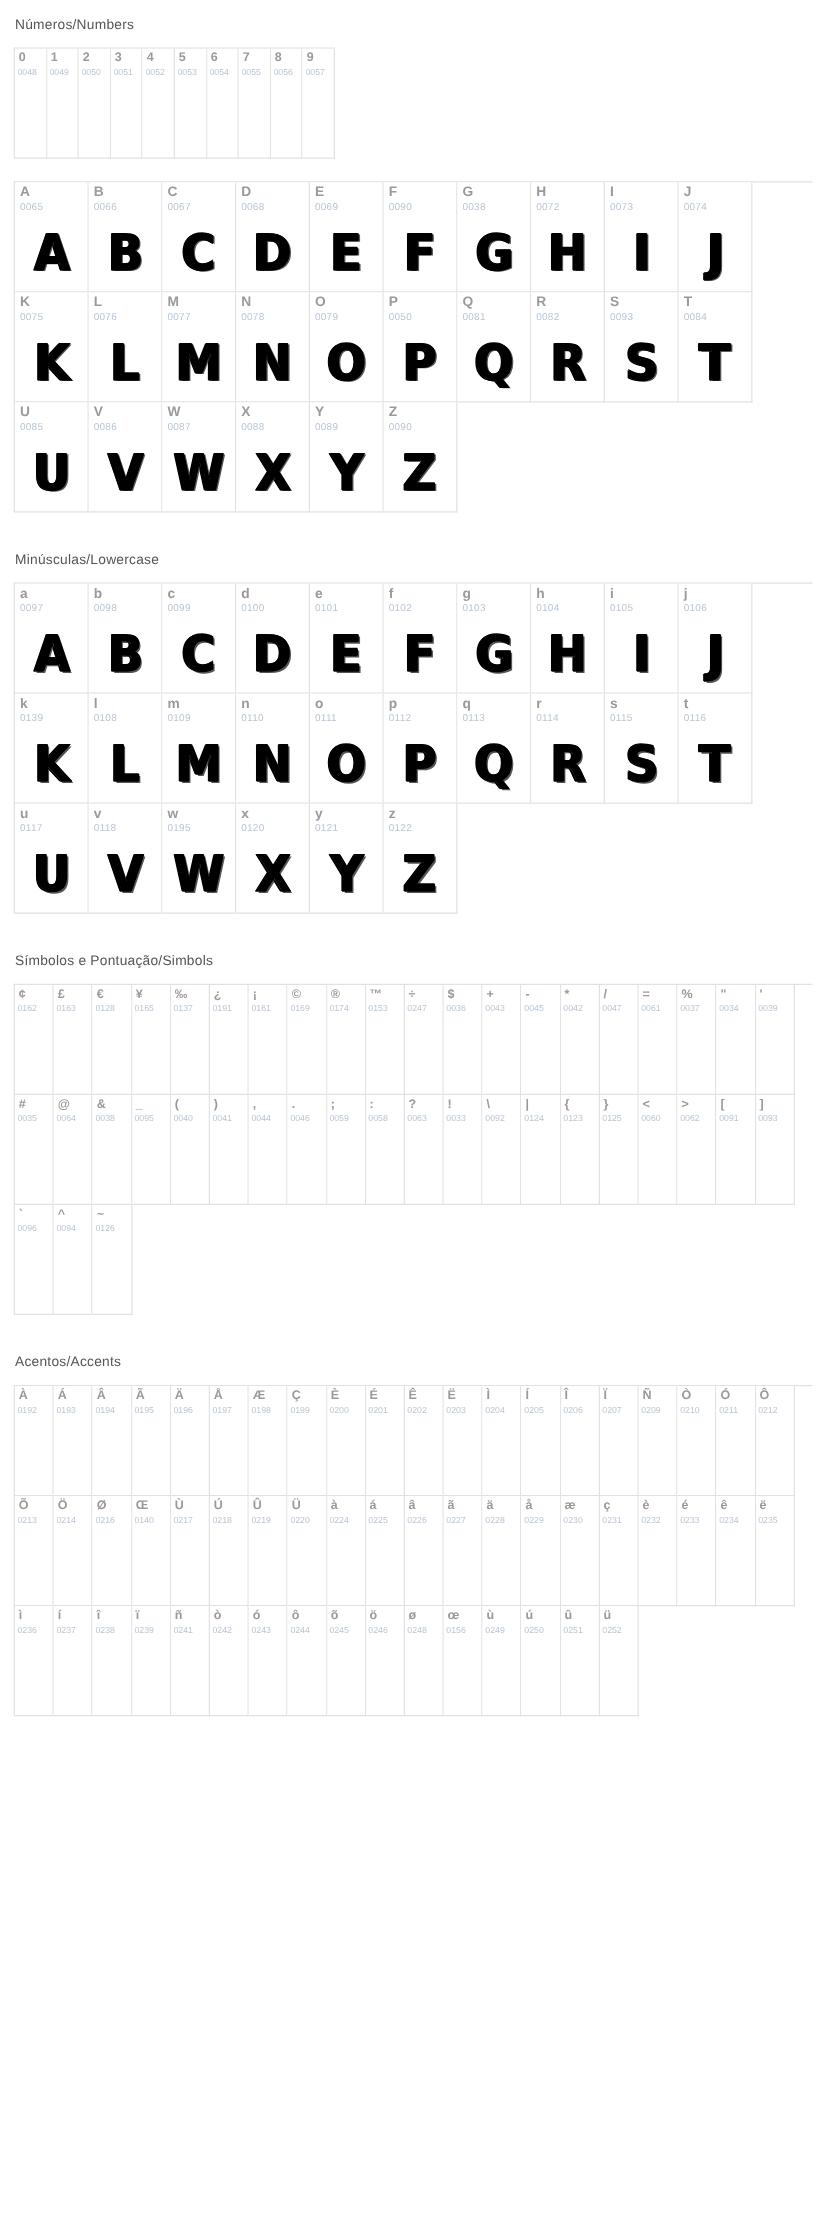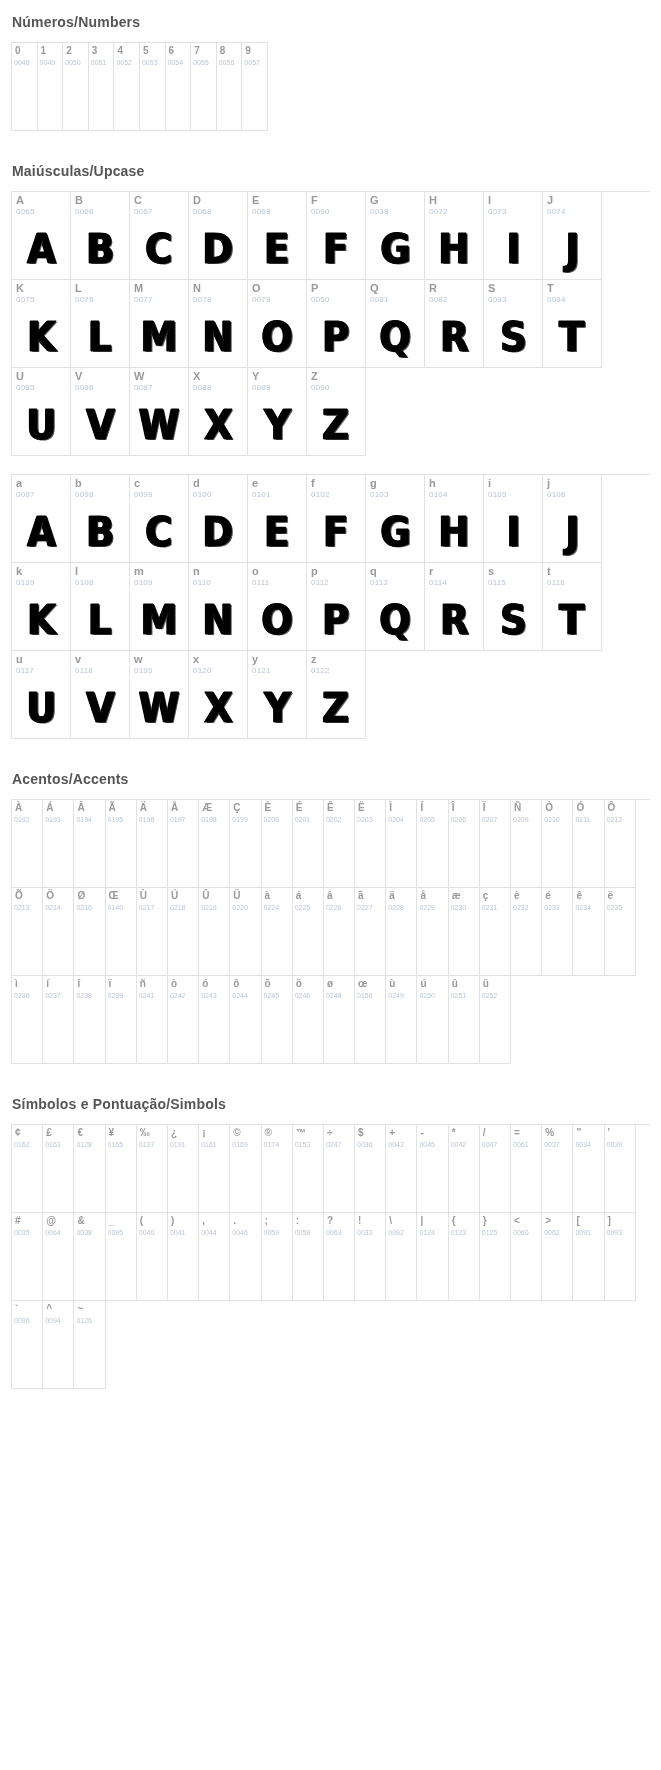--- a/index.html
+++ b/index.html
@@ -15,23 +15,23 @@
   }
   .page {
     width: 661px;
     box-sizing: border-box;
     padding: 0 0 20px 0;
   }
   .section {
     margin: 0 0 0 0;
   }
   .section-title {
-    font-size: 14px;
+    font-size: 11px;
     color: #555;
-    font-weight: bold;
+    font-weight: normal;
     margin: 0;
     padding: 14px 0 12px 12px;
     letter-spacing: 0.2px;
   }
   .grid {
     display: flex;
     flex-wrap: wrap;
     margin-left: 11px;
     border-left: 1px solid #e2e2e2;
     border-top: 1px solid #e2e2e2;
@@ -210,21 +210,20 @@
             <div class="c-char">9</div>
             <div class="c-code">0057</div>
             <div class="c-glyph">
               <span></span>
             </div>
           </div>
         </div>
         <div class="spacer"></div>
       </div>
       <div class="section">
-        <div class="section-title">Maiúsculas/Upcase</div>
         <div class="grid">
           <div class="cell">
             <div class="c-char">A</div>
             <div class="c-code">0065</div>
             <div class="c-glyph">
               <span>A</span>
             </div>
           </div>
           <div class="cell">
             <div class="c-char">B</div>
@@ -398,20 +397,21 @@
             <div class="c-char">Z</div>
             <div class="c-code">0090</div>
             <div class="c-glyph">
               <span>Z</span>
             </div>
           </div>
         </div>
         <div class="spacer"></div>
       </div>
       <div class="section">
+        <div class="section-title">Minúsculas/Lowercase</div>
         <div class="grid">
           <div class="cell">
             <div class="c-char">a</div>
             <div class="c-code">0097</div>
             <div class="c-glyph">
               <span>A</span>
             </div>
           </div>
           <div class="cell">
             <div class="c-char">b</div>
@@ -579,20 +579,327 @@
             <div class="c-code">0121</div>
             <div class="c-glyph">
               <span>Y</span>
             </div>
           </div>
           <div class="cell">
             <div class="c-char">z</div>
             <div class="c-code">0122</div>
             <div class="c-glyph">
               <span>Z</span>
+            </div>
+          </div>
+        </div>
+        <div class="spacer"></div>
+      </div>
+      <div class="section">
+        <div class="section-title">Símbolos e Pontuação/Simbols</div>
+        <div class="grid sym empty-glyph">
+          <div class="cell">
+            <div class="c-char">¢</div>
+            <div class="c-code">0162</div>
+            <div class="c-glyph">
+              <span></span>
+            </div>
+          </div>
+          <div class="cell">
+            <div class="c-char">£</div>
+            <div class="c-code">0163</div>
+            <div class="c-glyph">
+              <span></span>
+            </div>
+          </div>
+          <div class="cell">
+            <div class="c-char">€</div>
+            <div class="c-code">0128</div>
+            <div class="c-glyph">
+              <span></span>
+            </div>
+          </div>
+          <div class="cell">
+            <div class="c-char">¥</div>
+            <div class="c-code">0165</div>
+            <div class="c-glyph">
+              <span></span>
+            </div>
+          </div>
+          <div class="cell">
+            <div class="c-char">‰</div>
+            <div class="c-code">0137</div>
+            <div class="c-glyph">
+              <span></span>
+            </div>
+          </div>
+          <div class="cell">
+            <div class="c-char">¿</div>
+            <div class="c-code">0191</div>
+            <div class="c-glyph">
+              <span></span>
+            </div>
+          </div>
+          <div class="cell">
+            <div class="c-char">¡</div>
+            <div class="c-code">0161</div>
+            <div class="c-glyph">
+              <span></span>
+            </div>
+          </div>
+          <div class="cell">
+            <div class="c-char">©</div>
+            <div class="c-code">0169</div>
+            <div class="c-glyph">
+              <span></span>
+            </div>
+          </div>
+          <div class="cell">
+            <div class="c-char">®</div>
+            <div class="c-code">0174</div>
+            <div class="c-glyph">
+              <span></span>
+            </div>
+          </div>
+          <div class="cell">
+            <div class="c-char">™</div>
+            <div class="c-code">0153</div>
+            <div class="c-glyph">
+              <span></span>
+            </div>
+          </div>
+          <div class="cell">
+            <div class="c-char">÷</div>
+            <div class="c-code">0247</div>
+            <div class="c-glyph">
+              <span></span>
+            </div>
+          </div>
+          <div class="cell">
+            <div class="c-char">$</div>
+            <div class="c-code">0036</div>
+            <div class="c-glyph">
+              <span></span>
+            </div>
+          </div>
+          <div class="cell">
+            <div class="c-char">+</div>
+            <div class="c-code">0043</div>
+            <div class="c-glyph">
+              <span></span>
+            </div>
+          </div>
+          <div class="cell">
+            <div class="c-char">-</div>
+            <div class="c-code">0045</div>
+            <div class="c-glyph">
+              <span></span>
+            </div>
+          </div>
+          <div class="cell">
+            <div class="c-char">*</div>
+            <div class="c-code">0042</div>
+            <div class="c-glyph">
+              <span></span>
+            </div>
+          </div>
+          <div class="cell">
+            <div class="c-char">/</div>
+            <div class="c-code">0047</div>
+            <div class="c-glyph">
+              <span></span>
+            </div>
+          </div>
+          <div class="cell">
+            <div class="c-char">=</div>
+            <div class="c-code">0061</div>
+            <div class="c-glyph">
+              <span></span>
+            </div>
+          </div>
+          <div class="cell">
+            <div class="c-char">%</div>
+            <div class="c-code">0037</div>
+            <div class="c-glyph">
+              <span></span>
+            </div>
+          </div>
+          <div class="cell">
+            <div class="c-char">"</div>
+            <div class="c-code">0034</div>
+            <div class="c-glyph">
+              <span></span>
+            </div>
+          </div>
+          <div class="cell">
+            <div class="c-char">'</div>
+            <div class="c-code">0039</div>
+            <div class="c-glyph">
+              <span></span>
+            </div>
+          </div>
+          <div class="cell">
+            <div class="c-char">#</div>
+            <div class="c-code">0035</div>
+            <div class="c-glyph">
+              <span></span>
+            </div>
+          </div>
+          <div class="cell">
+            <div class="c-char">@</div>
+            <div class="c-code">0064</div>
+            <div class="c-glyph">
+              <span></span>
+            </div>
+          </div>
+          <div class="cell">
+            <div class="c-char">&amp;</div>
+            <div class="c-code">0038</div>
+            <div class="c-glyph">
+              <span></span>
+            </div>
+          </div>
+          <div class="cell">
+            <div class="c-char">_</div>
+            <div class="c-code">0095</div>
+            <div class="c-glyph">
+              <span></span>
+            </div>
+          </div>
+          <div class="cell">
+            <div class="c-char">(</div>
+            <div class="c-code">0040</div>
+            <div class="c-glyph">
+              <span></span>
+            </div>
+          </div>
+          <div class="cell">
+            <div class="c-char">)</div>
+            <div class="c-code">0041</div>
+            <div class="c-glyph">
+              <span></span>
+            </div>
+          </div>
+          <div class="cell">
+            <div class="c-char">,</div>
+            <div class="c-code">0044</div>
+            <div class="c-glyph">
+              <span></span>
+            </div>
+          </div>
+          <div class="cell">
+            <div class="c-char">.</div>
+            <div class="c-code">0046</div>
+            <div class="c-glyph">
+              <span></span>
+            </div>
+          </div>
+          <div class="cell">
+            <div class="c-char">;</div>
+            <div class="c-code">0059</div>
+            <div class="c-glyph">
+              <span></span>
+            </div>
+          </div>
+          <div class="cell">
+            <div class="c-char">:</div>
+            <div class="c-code">0058</div>
+            <div class="c-glyph">
+              <span></span>
+            </div>
+          </div>
+          <div class="cell">
+            <div class="c-char">?</div>
+            <div class="c-code">0063</div>
+            <div class="c-glyph">
+              <span></span>
+            </div>
+          </div>
+          <div class="cell">
+            <div class="c-char">!</div>
+            <div class="c-code">0033</div>
+            <div class="c-glyph">
+              <span></span>
+            </div>
+          </div>
+          <div class="cell">
+            <div class="c-char">\</div>
+            <div class="c-code">0092</div>
+            <div class="c-glyph">
+              <span></span>
+            </div>
+          </div>
+          <div class="cell">
+            <div class="c-char">|</div>
+            <div class="c-code">0124</div>
+            <div class="c-glyph">
+              <span></span>
+            </div>
+          </div>
+          <div class="cell">
+            <div class="c-char">{</div>
+            <div class="c-code">0123</div>
+            <div class="c-glyph">
+              <span></span>
+            </div>
+          </div>
+          <div class="cell">
+            <div class="c-char">}</div>
+            <div class="c-code">0125</div>
+            <div class="c-glyph">
+              <span></span>
+            </div>
+          </div>
+          <div class="cell">
+            <div class="c-char">&lt;</div>
+            <div class="c-code">0060</div>
+            <div class="c-glyph">
+              <span></span>
+            </div>
+          </div>
+          <div class="cell">
+            <div class="c-char">&gt;</div>
+            <div class="c-code">0062</div>
+            <div class="c-glyph">
+              <span></span>
+            </div>
+          </div>
+          <div class="cell">
+            <div class="c-char">[</div>
+            <div class="c-code">0091</div>
+            <div class="c-glyph">
+              <span></span>
+            </div>
+          </div>
+          <div class="cell">
+            <div class="c-char">]</div>
+            <div class="c-code">0093</div>
+            <div class="c-glyph">
+              <span></span>
+            </div>
+          </div>
+          <div class="cell">
+            <div class="c-char">`</div>
+            <div class="c-code">0096</div>
+            <div class="c-glyph">
+              <span></span>
+            </div>
+          </div>
+          <div class="cell">
+            <div class="c-char">^</div>
+            <div class="c-code">0094</div>
+            <div class="c-glyph">
+              <span></span>
+            </div>
+          </div>
+          <div class="cell">
+            <div class="c-char">~</div>
+            <div class="c-code">0126</div>
+            <div class="c-glyph">
+              <span></span>
             </div>
           </div>
         </div>
         <div class="spacer"></div>
       </div>
       <div class="section">
         <div class="section-title">Acentos/Accents</div>
         <div class="grid acc empty-glyph">
           <div class="cell">
             <div class="c-char">À</div>
@@ -975,327 +1282,20 @@
           <div class="cell">
             <div class="c-char">û</div>
             <div class="c-code">0251</div>
             <div class="c-glyph">
               <span></span>
             </div>
           </div>
           <div class="cell">
             <div class="c-char">ü</div>
             <div class="c-code">0252</div>
-            <div class="c-glyph">
-              <span></span>
-            </div>
-          </div>
-        </div>
-        <div class="spacer"></div>
-      </div>
-      <div class="section">
-        <div class="section-title">Símbolos e Pontuação/Simbols</div>
-        <div class="grid sym empty-glyph">
-          <div class="cell">
-            <div class="c-char">¢</div>
-            <div class="c-code">0162</div>
-            <div class="c-glyph">
-              <span></span>
-            </div>
-          </div>
-          <div class="cell">
-            <div class="c-char">£</div>
-            <div class="c-code">0163</div>
-            <div class="c-glyph">
-              <span></span>
-            </div>
-          </div>
-          <div class="cell">
-            <div class="c-char">€</div>
-            <div class="c-code">0128</div>
-            <div class="c-glyph">
-              <span></span>
-            </div>
-          </div>
-          <div class="cell">
-            <div class="c-char">¥</div>
-            <div class="c-code">0165</div>
-            <div class="c-glyph">
-              <span></span>
-            </div>
-          </div>
-          <div class="cell">
-            <div class="c-char">‰</div>
-            <div class="c-code">0137</div>
-            <div class="c-glyph">
-              <span></span>
-            </div>
-          </div>
-          <div class="cell">
-            <div class="c-char">¿</div>
-            <div class="c-code">0191</div>
-            <div class="c-glyph">
-              <span></span>
-            </div>
-          </div>
-          <div class="cell">
-            <div class="c-char">¡</div>
-            <div class="c-code">0161</div>
-            <div class="c-glyph">
-              <span></span>
-            </div>
-          </div>
-          <div class="cell">
-            <div class="c-char">©</div>
-            <div class="c-code">0169</div>
-            <div class="c-glyph">
-              <span></span>
-            </div>
-          </div>
-          <div class="cell">
-            <div class="c-char">®</div>
-            <div class="c-code">0174</div>
-            <div class="c-glyph">
-              <span></span>
-            </div>
-          </div>
-          <div class="cell">
-            <div class="c-char">™</div>
-            <div class="c-code">0153</div>
-            <div class="c-glyph">
-              <span></span>
-            </div>
-          </div>
-          <div class="cell">
-            <div class="c-char">÷</div>
-            <div class="c-code">0247</div>
-            <div class="c-glyph">
-              <span></span>
-            </div>
-          </div>
-          <div class="cell">
-            <div class="c-char">$</div>
-            <div class="c-code">0036</div>
-            <div class="c-glyph">
-              <span></span>
-            </div>
-          </div>
-          <div class="cell">
-            <div class="c-char">+</div>
-            <div class="c-code">0043</div>
-            <div class="c-glyph">
-              <span></span>
-            </div>
-          </div>
-          <div class="cell">
-            <div class="c-char">-</div>
-            <div class="c-code">0045</div>
-            <div class="c-glyph">
-              <span></span>
-            </div>
-          </div>
-          <div class="cell">
-            <div class="c-char">*</div>
-            <div class="c-code">0042</div>
-            <div class="c-glyph">
-              <span></span>
-            </div>
-          </div>
-          <div class="cell">
-            <div class="c-char">/</div>
-            <div class="c-code">0047</div>
-            <div class="c-glyph">
-              <span></span>
-            </div>
-          </div>
-          <div class="cell">
-            <div class="c-char">=</div>
-            <div class="c-code">0061</div>
-            <div class="c-glyph">
-              <span></span>
-            </div>
-          </div>
-          <div class="cell">
-            <div class="c-char">%</div>
-            <div class="c-code">0037</div>
-            <div class="c-glyph">
-              <span></span>
-            </div>
-          </div>
-          <div class="cell">
-            <div class="c-char">"</div>
-            <div class="c-code">0034</div>
-            <div class="c-glyph">
-              <span></span>
-            </div>
-          </div>
-          <div class="cell">
-            <div class="c-char">'</div>
-            <div class="c-code">0039</div>
-            <div class="c-glyph">
-              <span></span>
-            </div>
-          </div>
-          <div class="cell">
-            <div class="c-char">#</div>
-            <div class="c-code">0035</div>
-            <div class="c-glyph">
-              <span></span>
-            </div>
-          </div>
-          <div class="cell">
-            <div class="c-char">@</div>
-            <div class="c-code">0064</div>
-            <div class="c-glyph">
-              <span></span>
-            </div>
-          </div>
-          <div class="cell">
-            <div class="c-char">&amp;</div>
-            <div class="c-code">0038</div>
-            <div class="c-glyph">
-              <span></span>
-            </div>
-          </div>
-          <div class="cell">
-            <div class="c-char">_</div>
-            <div class="c-code">0095</div>
-            <div class="c-glyph">
-              <span></span>
-            </div>
-          </div>
-          <div class="cell">
-            <div class="c-char">(</div>
-            <div class="c-code">0040</div>
-            <div class="c-glyph">
-              <span></span>
-            </div>
-          </div>
-          <div class="cell">
-            <div class="c-char">)</div>
-            <div class="c-code">0041</div>
-            <div class="c-glyph">
-              <span></span>
-            </div>
-          </div>
-          <div class="cell">
-            <div class="c-char">,</div>
-            <div class="c-code">0044</div>
-            <div class="c-glyph">
-              <span></span>
-            </div>
-          </div>
-          <div class="cell">
-            <div class="c-char">.</div>
-            <div class="c-code">0046</div>
-            <div class="c-glyph">
-              <span></span>
-            </div>
-          </div>
-          <div class="cell">
-            <div class="c-char">;</div>
-            <div class="c-code">0059</div>
-            <div class="c-glyph">
-              <span></span>
-            </div>
-          </div>
-          <div class="cell">
-            <div class="c-char">:</div>
-            <div class="c-code">0058</div>
-            <div class="c-glyph">
-              <span></span>
-            </div>
-          </div>
-          <div class="cell">
-            <div class="c-char">?</div>
-            <div class="c-code">0063</div>
-            <div class="c-glyph">
-              <span></span>
-            </div>
-          </div>
-          <div class="cell">
-            <div class="c-char">!</div>
-            <div class="c-code">0033</div>
-            <div class="c-glyph">
-              <span></span>
-            </div>
-          </div>
-          <div class="cell">
-            <div class="c-char">\</div>
-            <div class="c-code">0092</div>
-            <div class="c-glyph">
-              <span></span>
-            </div>
-          </div>
-          <div class="cell">
-            <div class="c-char">|</div>
-            <div class="c-code">0124</div>
-            <div class="c-glyph">
-              <span></span>
-            </div>
-          </div>
-          <div class="cell">
-            <div class="c-char">{</div>
-            <div class="c-code">0123</div>
-            <div class="c-glyph">
-              <span></span>
-            </div>
-          </div>
-          <div class="cell">
-            <div class="c-char">}</div>
-            <div class="c-code">0125</div>
-            <div class="c-glyph">
-              <span></span>
-            </div>
-          </div>
-          <div class="cell">
-            <div class="c-char">&lt;</div>
-            <div class="c-code">0060</div>
-            <div class="c-glyph">
-              <span></span>
-            </div>
-          </div>
-          <div class="cell">
-            <div class="c-char">&gt;</div>
-            <div class="c-code">0062</div>
-            <div class="c-glyph">
-              <span></span>
-            </div>
-          </div>
-          <div class="cell">
-            <div class="c-char">[</div>
-            <div class="c-code">0091</div>
-            <div class="c-glyph">
-              <span></span>
-            </div>
-          </div>
-          <div class="cell">
-            <div class="c-char">]</div>
-            <div class="c-code">0093</div>
-            <div class="c-glyph">
-              <span></span>
-            </div>
-          </div>
-          <div class="cell">
-            <div class="c-char">`</div>
-            <div class="c-code">0096</div>
-            <div class="c-glyph">
-              <span></span>
-            </div>
-          </div>
-          <div class="cell">
-            <div class="c-char">^</div>
-            <div class="c-code">0094</div>
-            <div class="c-glyph">
-              <span></span>
-            </div>
-          </div>
-          <div class="cell">
-            <div class="c-char">~</div>
-            <div class="c-code">0126</div>
             <div class="c-glyph">
               <span></span>
             </div>
           </div>
         </div>
         <div class="spacer"></div>
       </div>
     </div>
 </div>
 

